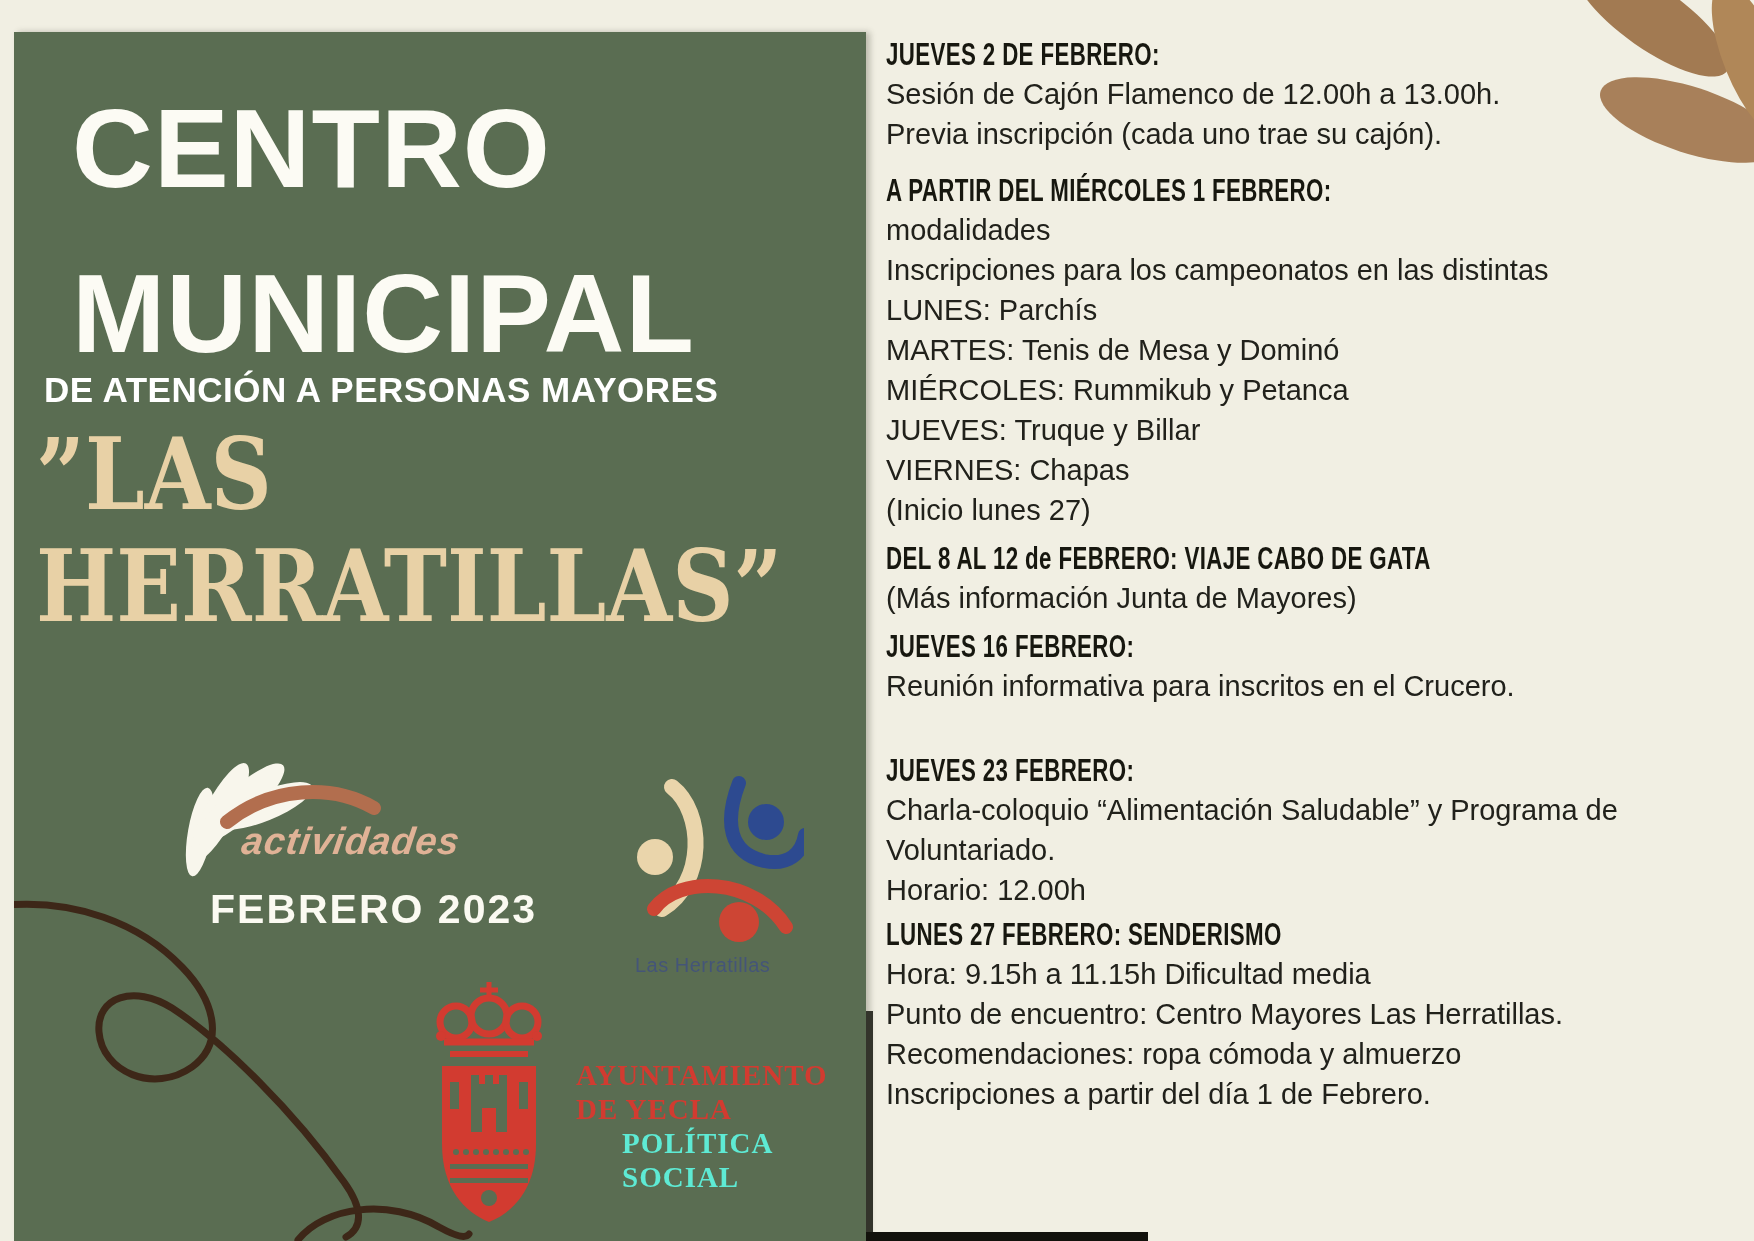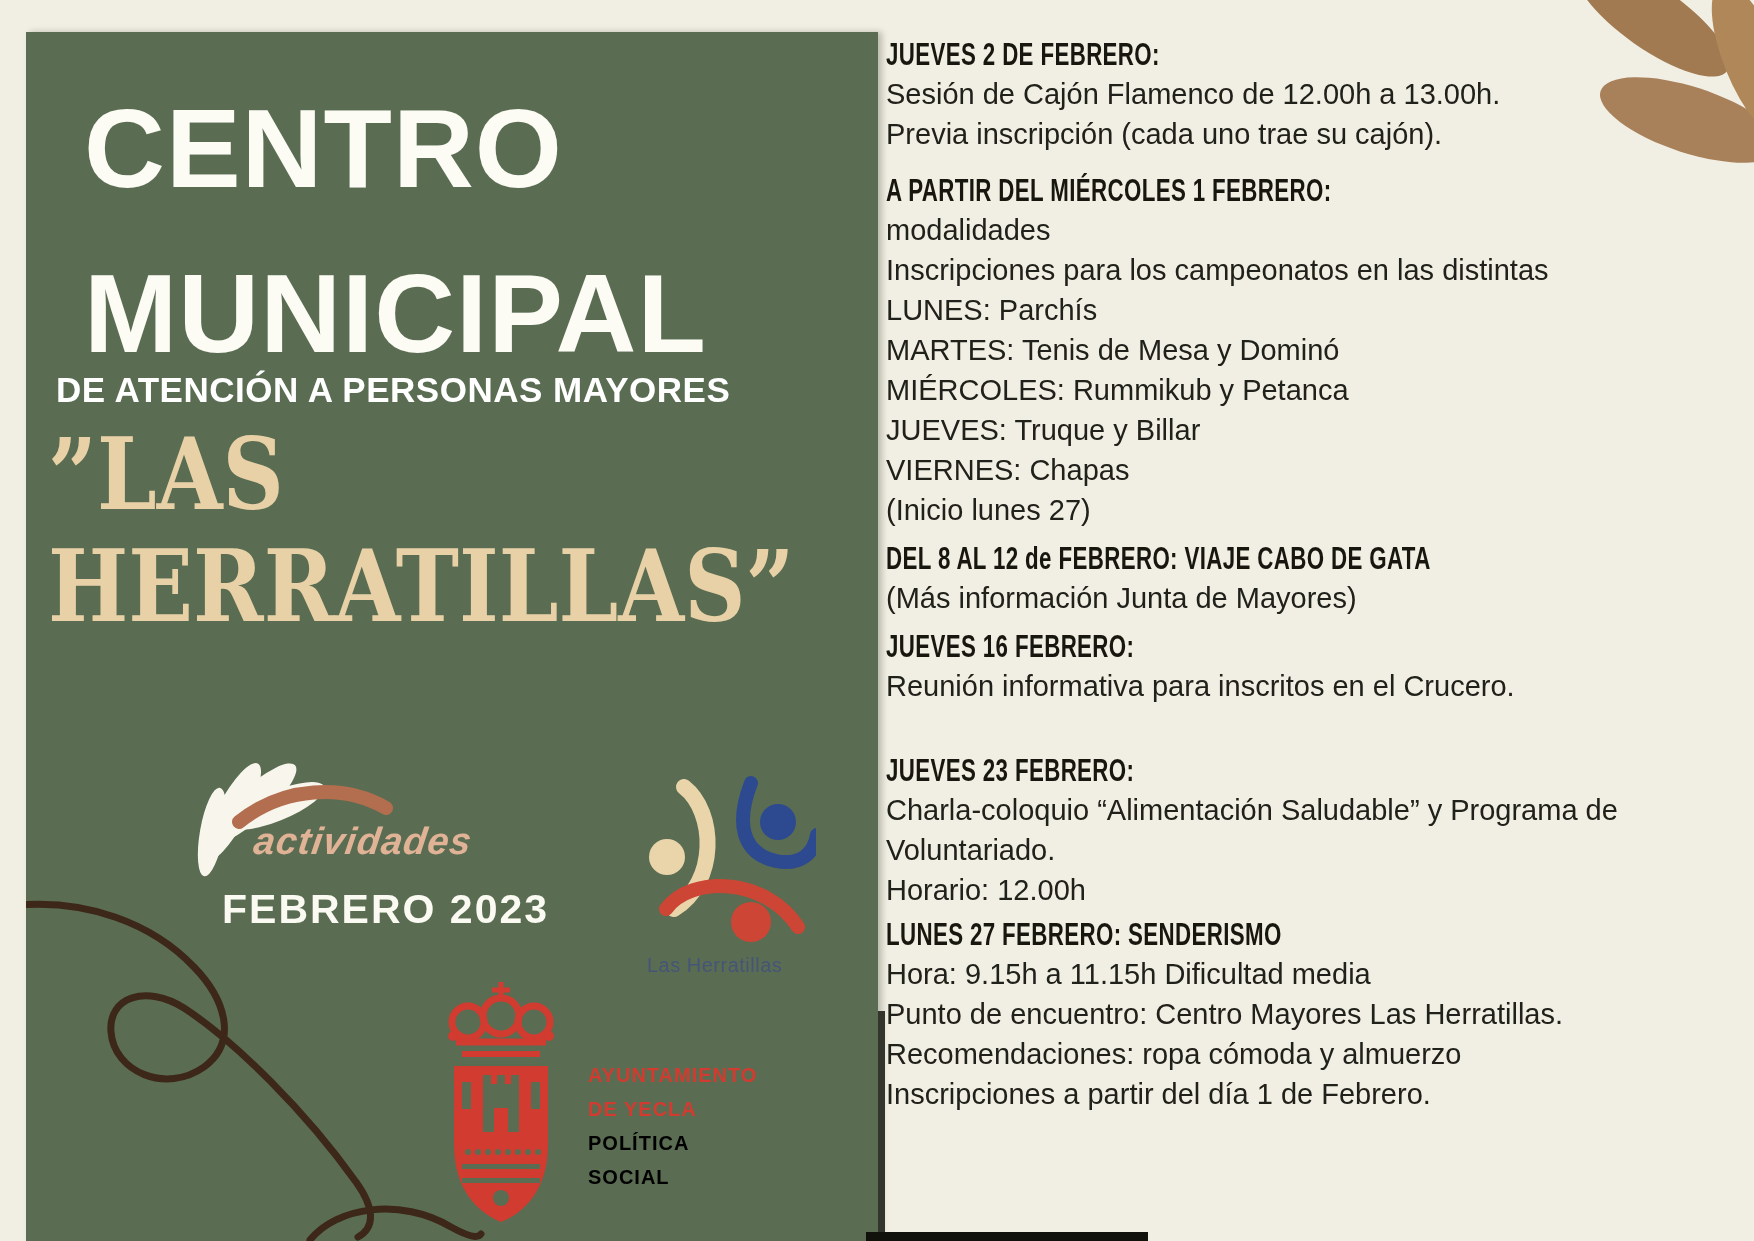--- a/index.html
+++ b/index.html
@@ -3,21 +3,21 @@
 <meta charset="utf-8">
 <style>
   html,body{margin:0;padding:0;}
   .page{
     position:relative;width:1754px;height:1241px;overflow:hidden;
     background:#f1efe3;
     font-family:"Liberation Sans",sans-serif;
   }
   
   .green-panel{
-    position:absolute;left:26px;top:32px;width:852px;height:1209px;
+    position:absolute;left:14px;top:32px;width:852px;height:1209px;
     background:#5a6d52;
     box-shadow:4px 0 6px rgba(55,55,35,.28);
   }
   .edge-line{position:absolute;right:-7px;bottom:0;width:7px;height:230px;background:#33342b;}
   .poster-title{
     position:absolute;left:58px;top:34px;
     font-size:112px;line-height:165px;font-weight:bold;letter-spacing:1px;
     color:#fcfbf4;
   }
   .poster-subtitle{
@@ -40,23 +40,23 @@
     position:absolute;left:196px;top:854px;
     font-size:41px;font-weight:bold;letter-spacing:2px;color:#fbfaf2;white-space:nowrap;
   }
   .people-logo{position:absolute;left:540px;top:735px;}
   .logo-caption{
     position:absolute;left:621px;top:922px;
     font-size:20px;letter-spacing:.5px;color:#41517f;opacity:.85;white-space:nowrap;
   }
   .emblem{position:absolute;left:410px;top:950px;}
   .org{position:absolute;left:562px;top:1026px;font-weight:bold;letter-spacing:1px;}
-  .org div{height:34px;line-height:34px;font-size:20px;white-space:nowrap;}
+  .org div{height:34px;line-height:34px;font-size:29px;white-space:nowrap;font-family:Liberation Serif, serif;}
   .org-strong{color:#d23b30;}
-  .org-light{color:#000000;}
+  .org-light{color:#5eead4;margin-left:46px;}
   .squiggle{position:absolute;left:0;top:850px;}
   
   .schedule{position:absolute;left:874px;top:0;width:868px;height:1241px;}
   .section{position:absolute;left:12px;}
   .sec-h{
     font-size:31px;font-weight:bold;letter-spacing:.5px;color:#17170f;
     height:38px;line-height:38px;white-space:nowrap;
     transform:scaleX(.72);transform-origin:left center;
   }
   .sec-line{

